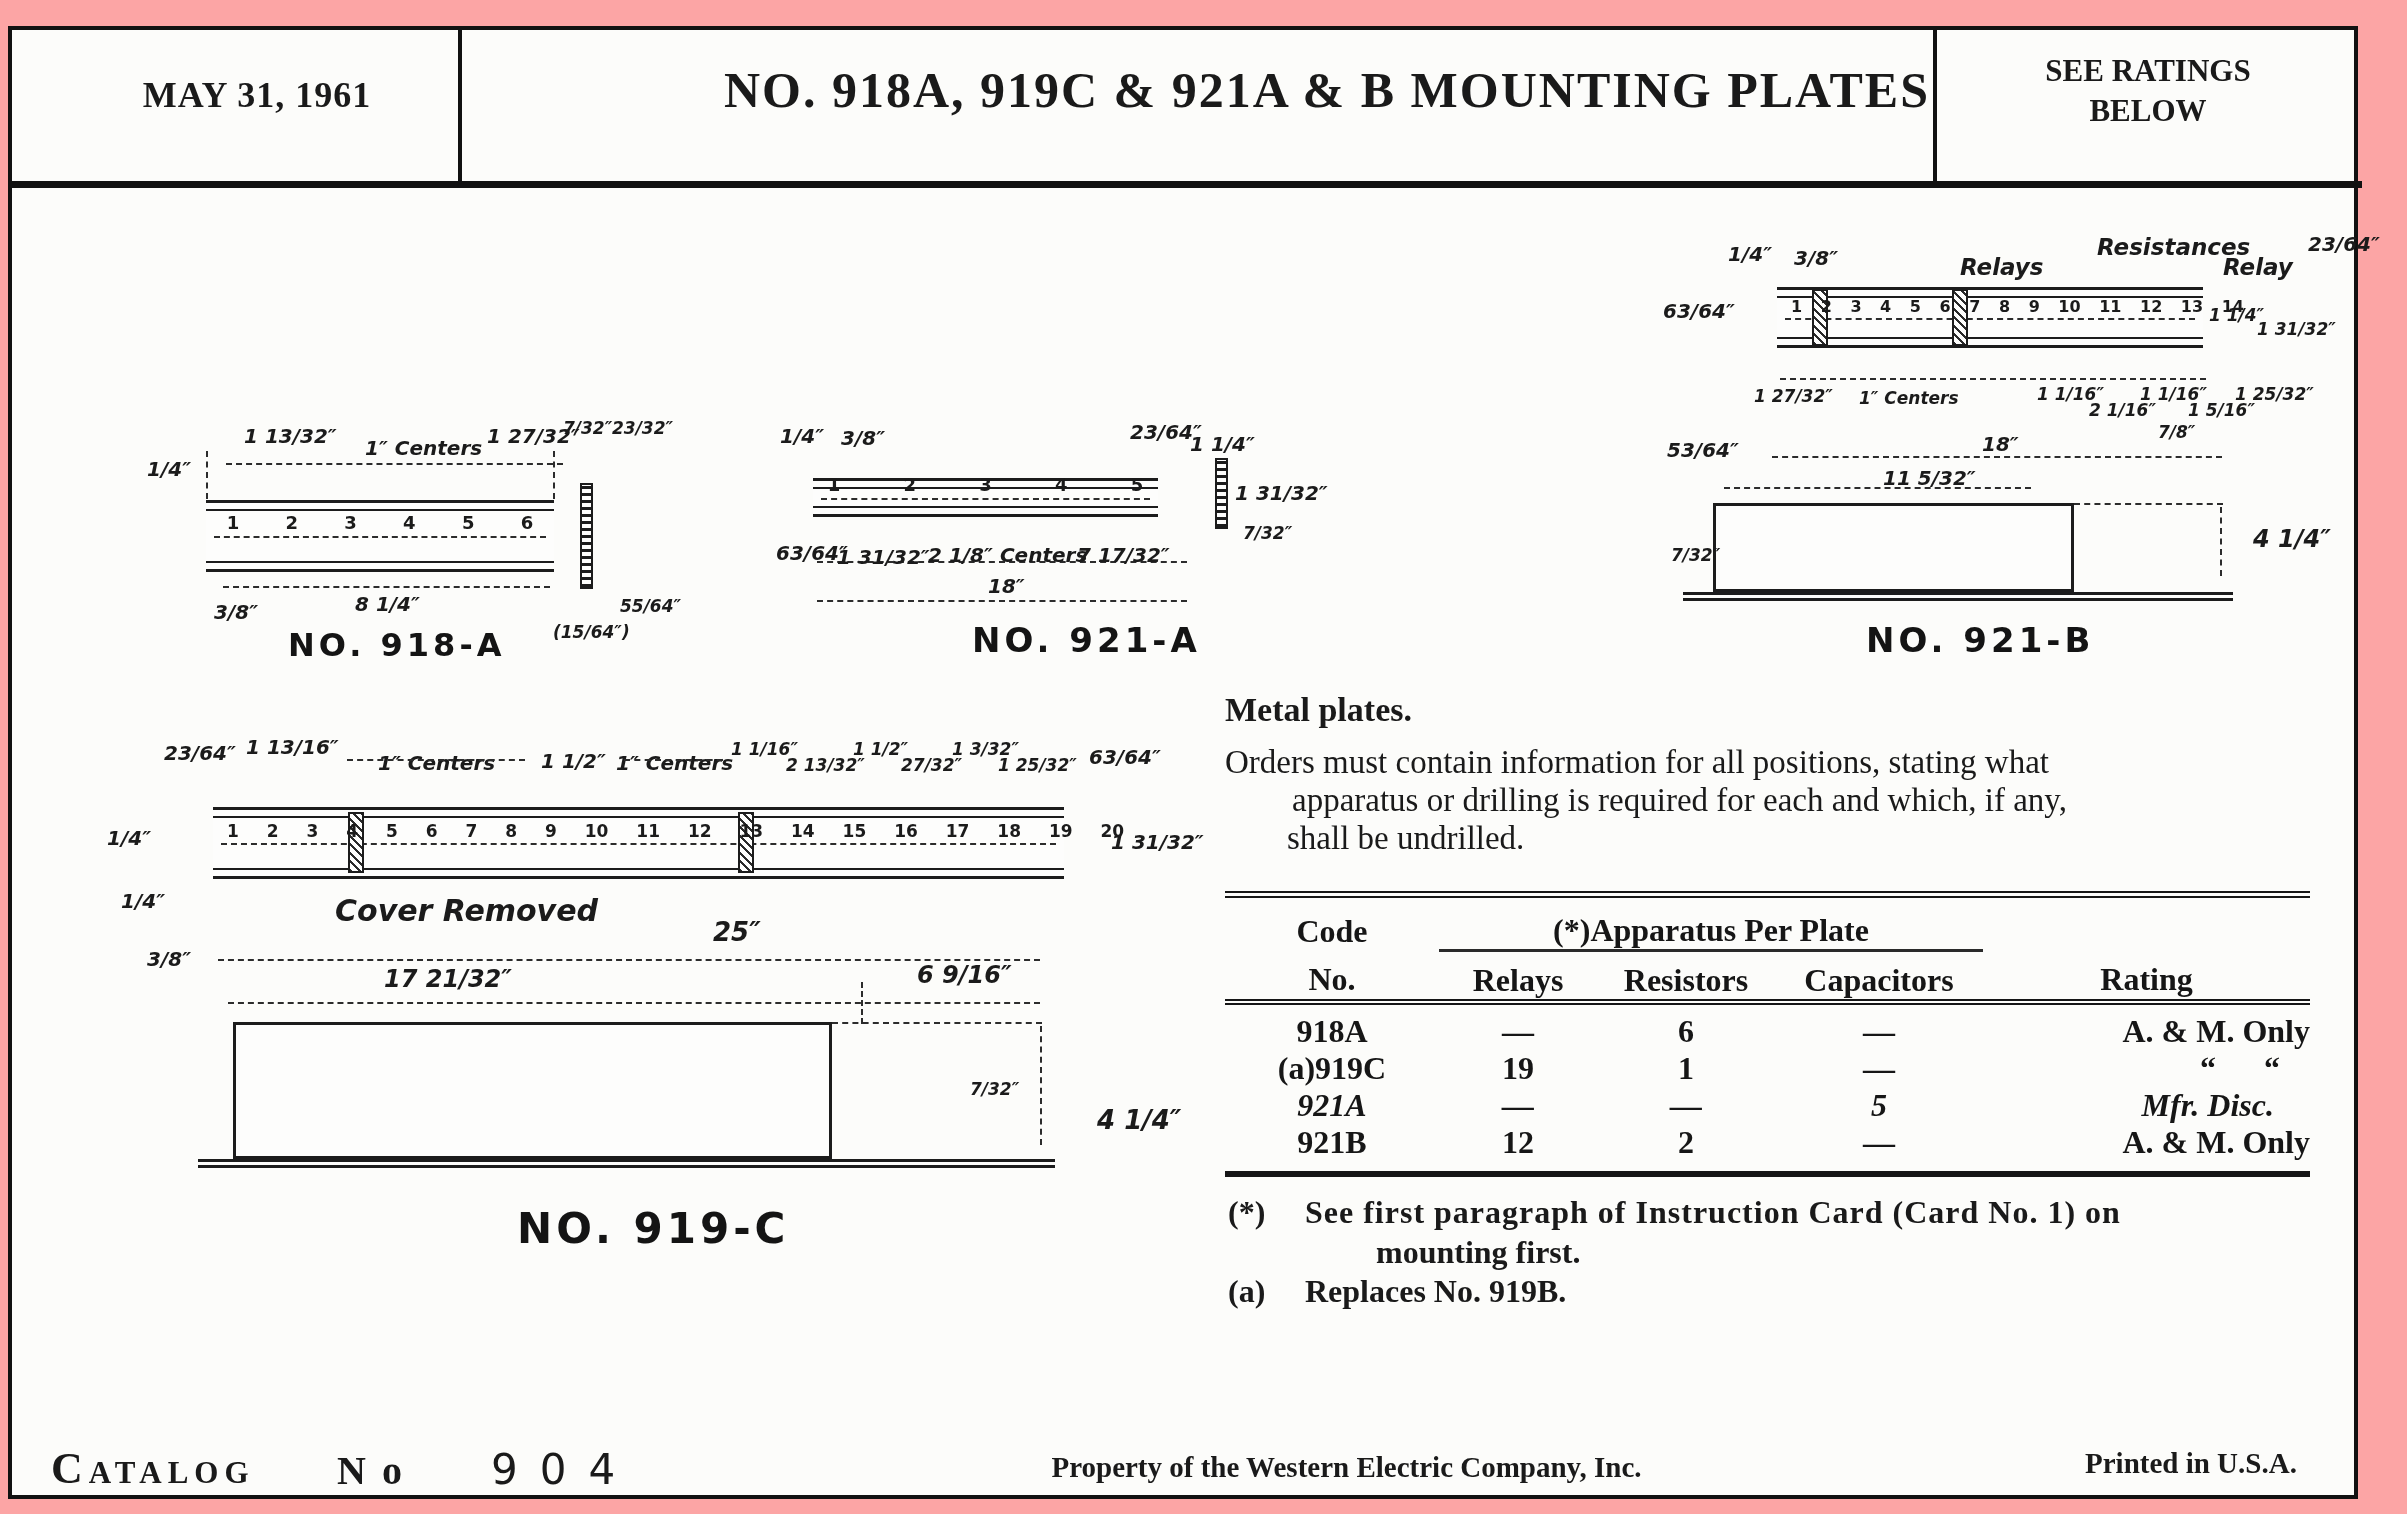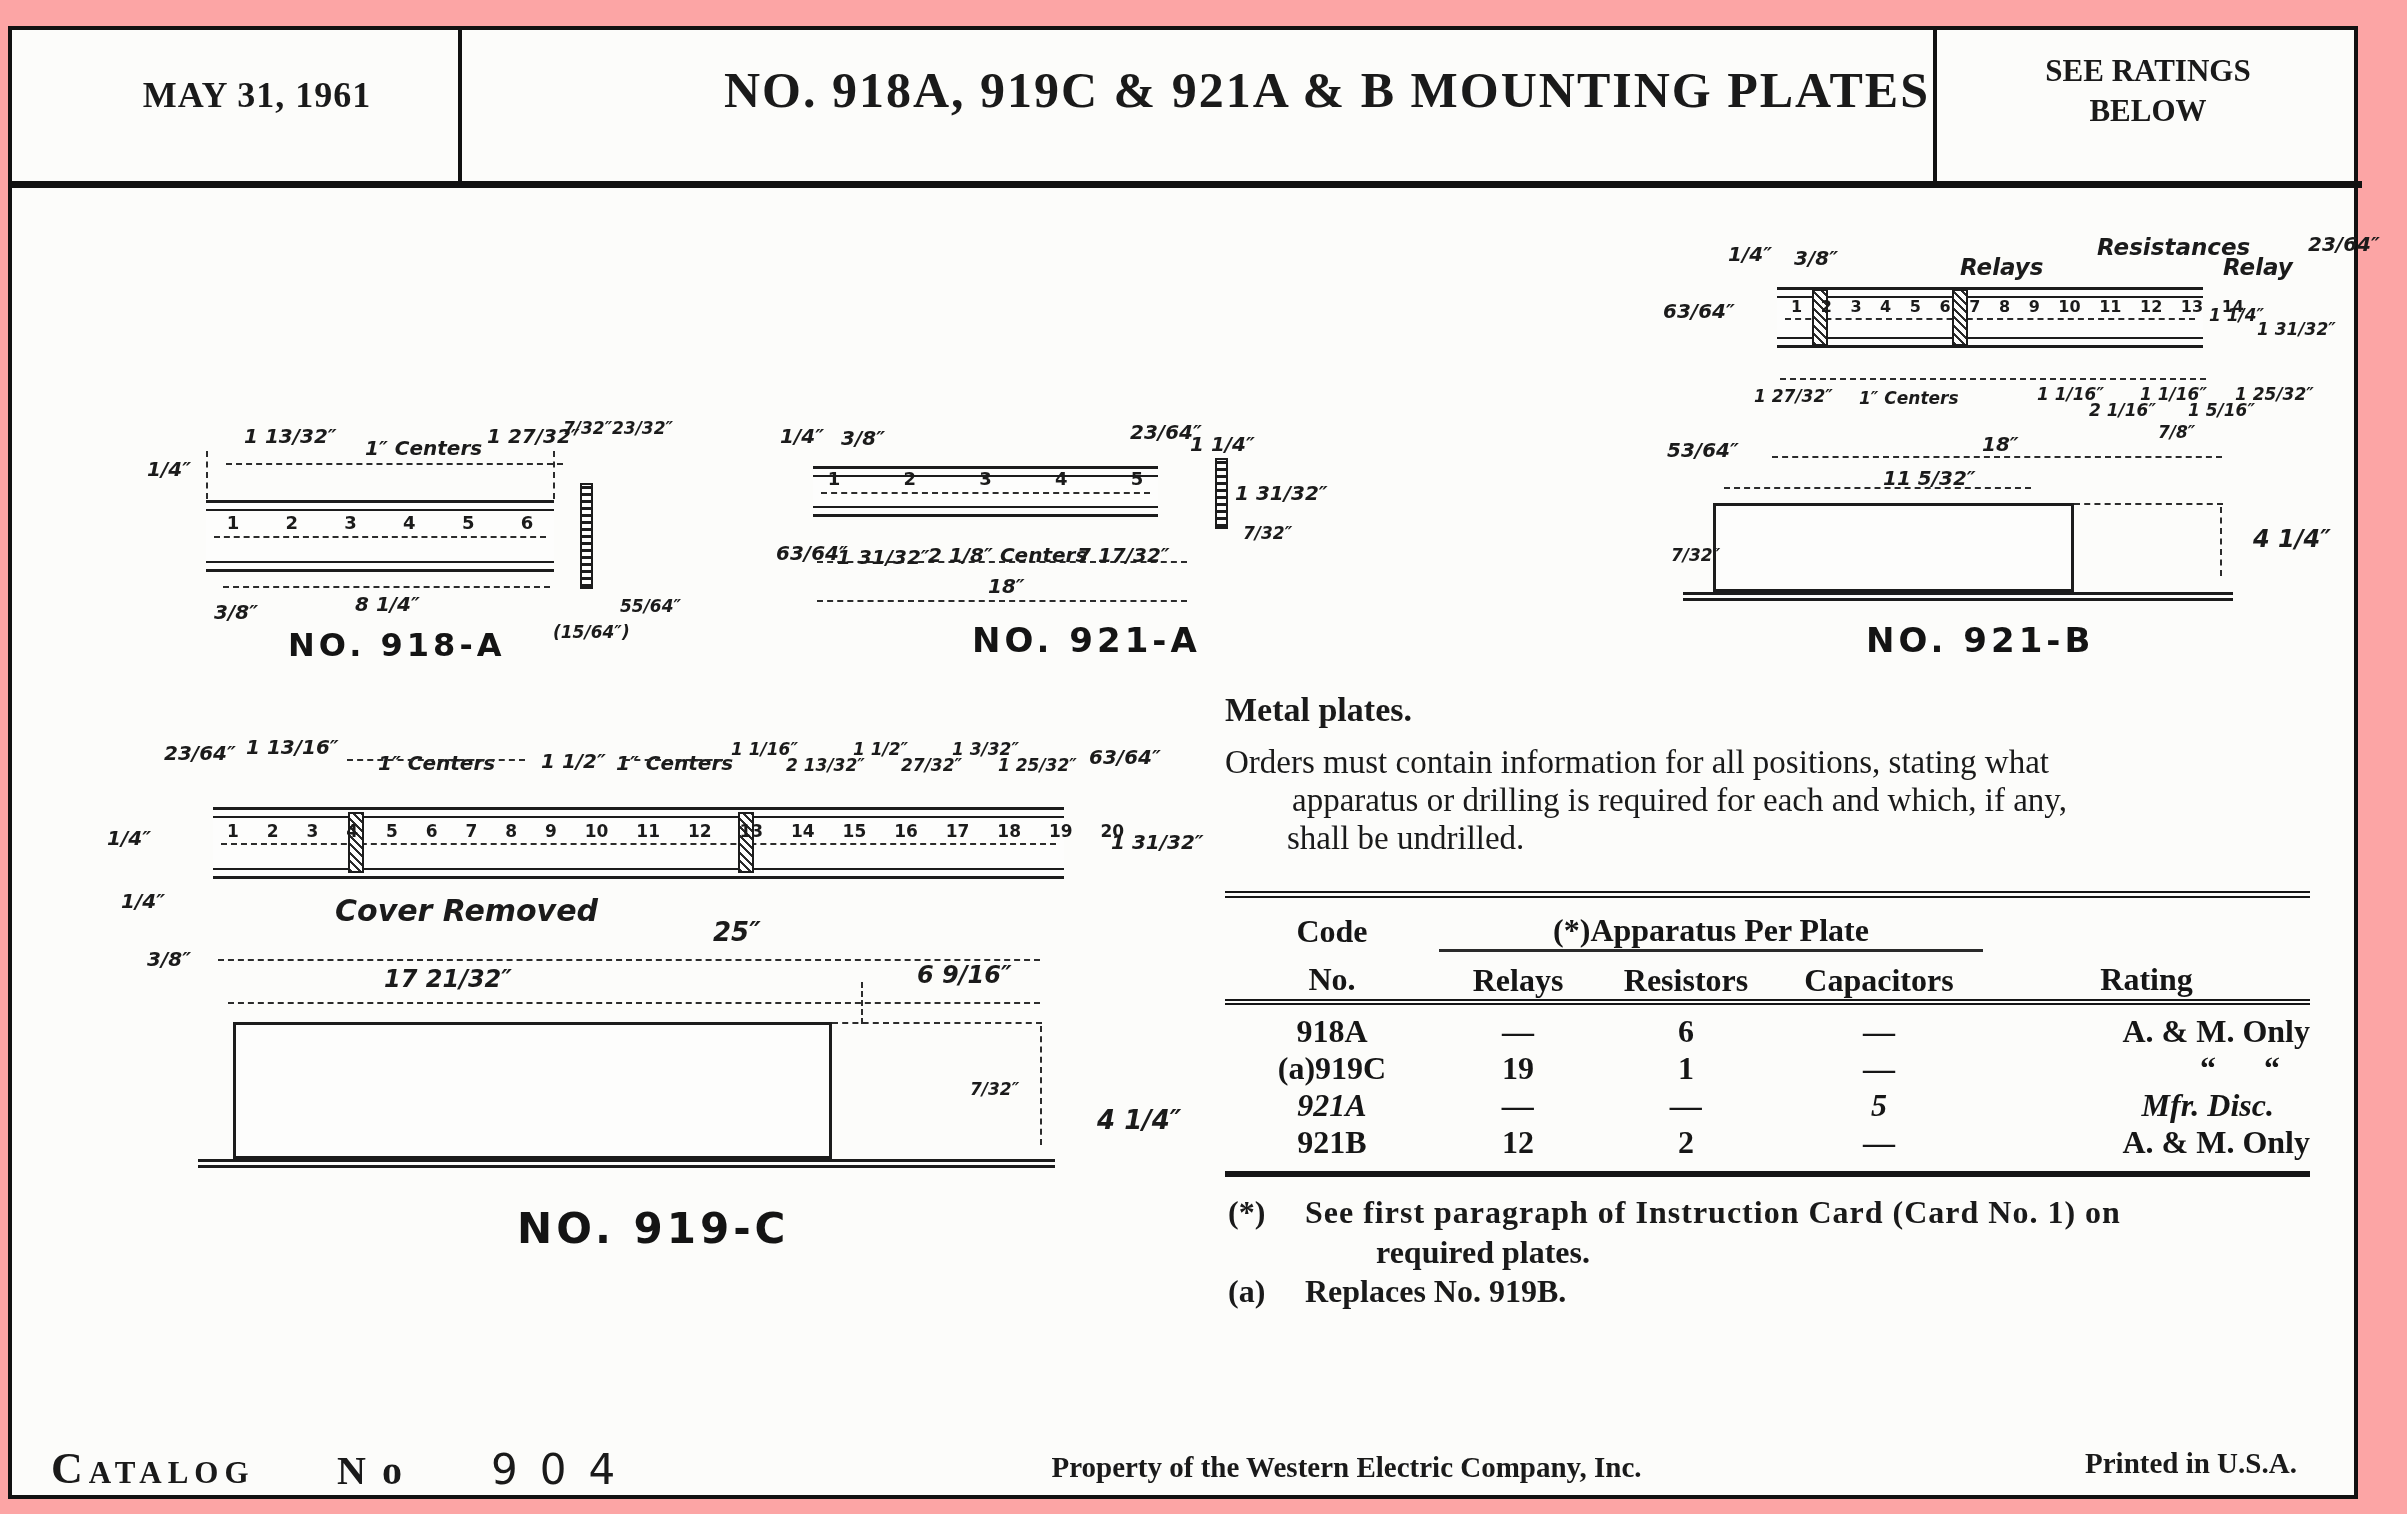--- a/index.html
+++ b/index.html
@@ -93,21 +93,21 @@
     <span class="dim sm" style="left:481px;top:200px;">55/64″</span>
     <div class="dlabel" style="left:149px;top:230px;font-size:32px;">NO. 918-A</div>
   </div>
 
   <div class="abs" style="left:762px;top:416px;width:673px;height:257px;">
     <span class="dim" style="left:18px;top:8px;">1/4″</span>
     <span class="dim" style="left:79px;top:10px;">3/8″</span>
     <span class="dim" style="left:368px;top:4px;">23/64″</span>
     <span class="dim" style="left:428px;top:16px;">1 1/4″</span>
 
-    <div class="plate" style="left:51px;top:50px;width:345px;height:51px;">
+    <div class="plate" style="left:51px;top:62px;width:345px;height:39px;">
       <div class="cline"></div>
       <div class="positions" style="word-spacing:57px;">1 2 3 4 5</div>
     </div>
     <div class="strip" style="left:453px;top:42px;height:71px;"></div>
     <span class="dim" style="left:473px;top:65px;">1 31/32″</span>
     <span class="dim sm" style="left:481px;top:107px;">7/32″</span>
 
     <div class="dl" style="left:55px;top:145px;width:370px;"></div>
     <span class="dim" style="left:14px;top:125px;">63/64″</span>
     <span class="dim" style="left:75px;top:129px;">1 31/32″</span>
@@ -260,21 +260,21 @@
         <td class="c" style="padding-bottom:10px;">2</td>
         <td class="c" style="padding-bottom:10px;">—</td>
         <td class="r" style="padding-bottom:10px;">A. &amp; M. Only</td>
       </tr>
     </tbody>
       </table>
   </div>
 
   <div class="abs fn" style="left:1228px;top:1194px;">(*)</div>
   <div class="abs fn" style="left:1305px;top:1194px;letter-spacing:1px;">See first paragraph of Instruction Card (Card No. 1) on</div>
-  <div class="abs fn" style="left:1376px;top:1234px;">required plates.</div>
+  <div class="abs fn" style="left:1376px;top:1234px;">mounting first.</div>
   <div class="abs fn" style="left:1228px;top:1273px;">(a)</div>
   <div class="abs fn" style="left:1305px;top:1273px;">Replaces No. 919B.</div>
 
   <div class="abs f-catalog" style="left:51px;top:1443px;">Catalog</div>
   <div class="abs f-no" style="left:337px;top:1447px;">No</div>
   <div class="abs f-num" style="left:491px;top:1445px;">904</div>
   <div class="abs f-small" style="left:1010px;top:1451px;width:673px;text-align:center;">Property of the Western Electric Company, Inc.</div>
   <div class="abs f-small" style="left:2085px;top:1447px;">Printed in U.S.A.</div>
 </div>
 

